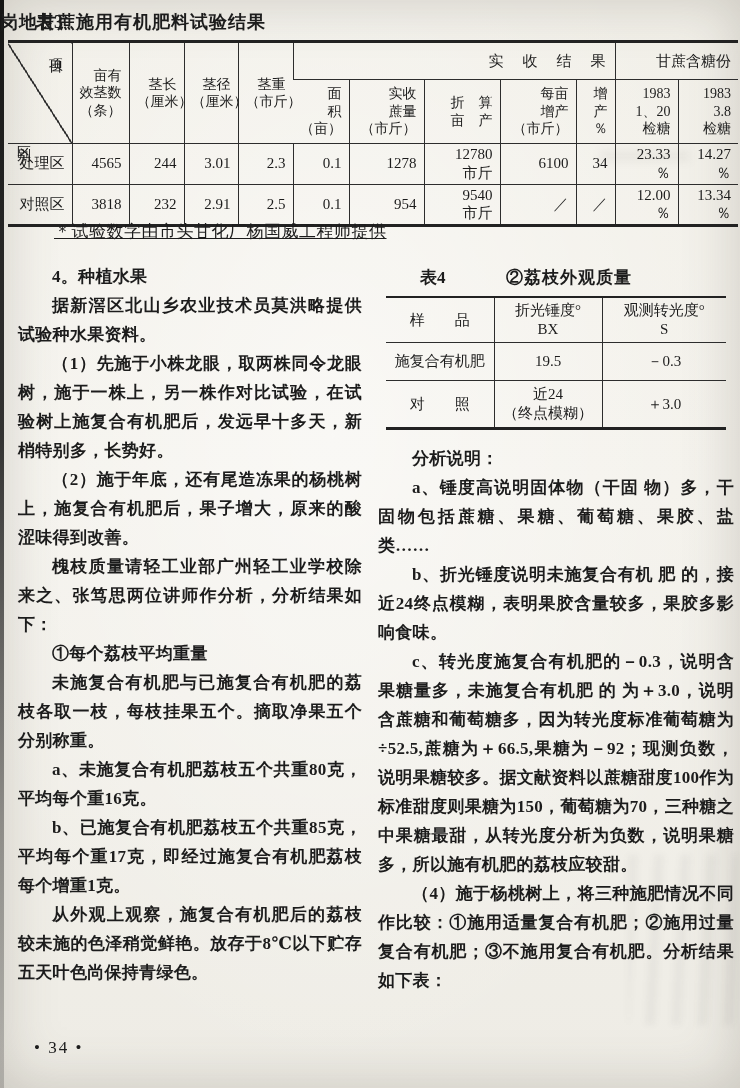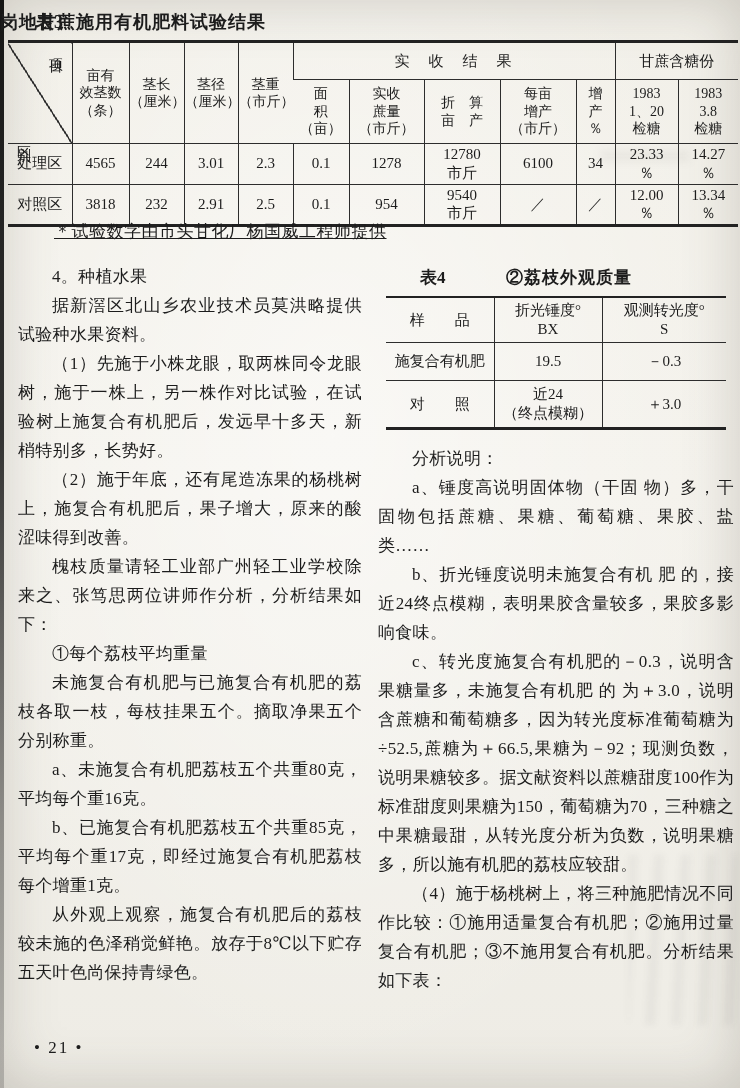--- a/index.html
+++ b/index.html
@@ -29,22 +29,22 @@
   .t3-title{position:absolute;left:0;top:2px;width:740px;letter-spacing:1px;}
   
   table{border-collapse:collapse;table-layout:fixed;}
   .t3{
     position:absolute;left:8px;top:40px;width:730px;
     border-top:3px solid #222;border-bottom:3px solid #222;
     font-size:14px;line-height:1.25;
   }
   .t3 td{
     border-left:1px solid #2d2d2d;
-    text-align:center;vertical-align:middle;
-    padding:1px 0;white-space:pre;overflow:visible;
+    text-align:right;vertical-align:middle;
+    padding:1px 7px;white-space:pre;overflow:visible;
   }
   .t3 tr td:first-child{border-left:none;}
   .t3 .h1 td{border-bottom:1px solid #2d2d2d;height:34px;}
   .t3 .h2 td{border-bottom:1px solid #2d2d2d;height:61px;}
   .t3 td.spanv{height:96px;}
   .t3 .d td{height:36px;font-size:15px;}
   .t3 .d1 td{border-bottom:1px solid #2d2d2d;}
   .t3 .group{letter-spacing:0;font-size:15px;}
   .t3 .wide{letter-spacing:2px;}
   
@@ -71,21 +71,21 @@
   }
   
   .col-left{
     position:absolute;left:18px;top:262px;width:344px;
   }
   .col-right{
     position:absolute;left:378px;top:262px;width:356px;
   }
   .para{
     margin:0;text-indent:2em;text-align:justify;
-    font-size:17px;line-height:29px;letter-spacing:0.3px;
+    font-size:17px;line-height:29px;letter-spacing:0.3px;font-weight:bold;
   }
   
   .t4-caption{
     position:relative;height:28px;font-size:17px;font-weight:bold;margin-top:4px;
   }
   .t4-label{position:absolute;left:42px;top:0;}
   .t4-title{position:absolute;left:128px;top:0;letter-spacing:1px;}
   .t4{
     width:340px;margin-left:8px;margin-top:2px;
     border-top:2px solid #222;border-bottom:3px solid #222;
@@ -272,14 +272,14 @@
     </tbody>
       </table>
     <div class="t4-after"></div>
     <p class="para">分析说明：</p>
     <p class="para">a、锤度高说明固体物（干固 物）多，干固物包括蔗糖、果糖、葡萄糖、果胶、盐类……</p>
     <p class="para">b、折光锤度说明未施复合有机 肥 的，接近24终点模糊，表明果胶含量较多，果胶多影响食味。</p>
     <p class="para">c、转光度施复合有机肥的－0.3，说明含果糖量多，未施复合有机肥 的 为＋3.0，说明含蔗糖和葡萄糖多，因为转光度标准葡萄糖为÷52.5,蔗糖为＋66.5,果糖为－92；现测负数，说明果糖较多。据文献资料以蔗糖甜度100作为标准甜度则果糖为150，葡萄糖为70，三种糖之中果糖最甜，从转光度分析为负数，说明果糖多，所以施有机肥的荔枝应较甜。</p>
     <p class="para">（4）施于杨桃树上，将三种施肥情况不同作比较：①施用适量复合有机肥；②施用过量复合有机肥；③不施用复合有机肥。分析结果如下表：</p>
   </div>
 
-  <div class="pagenum">• 21 •</div>
+  <div class="pagenum">• 34 •</div>
 </div>
 
 </body></html>

